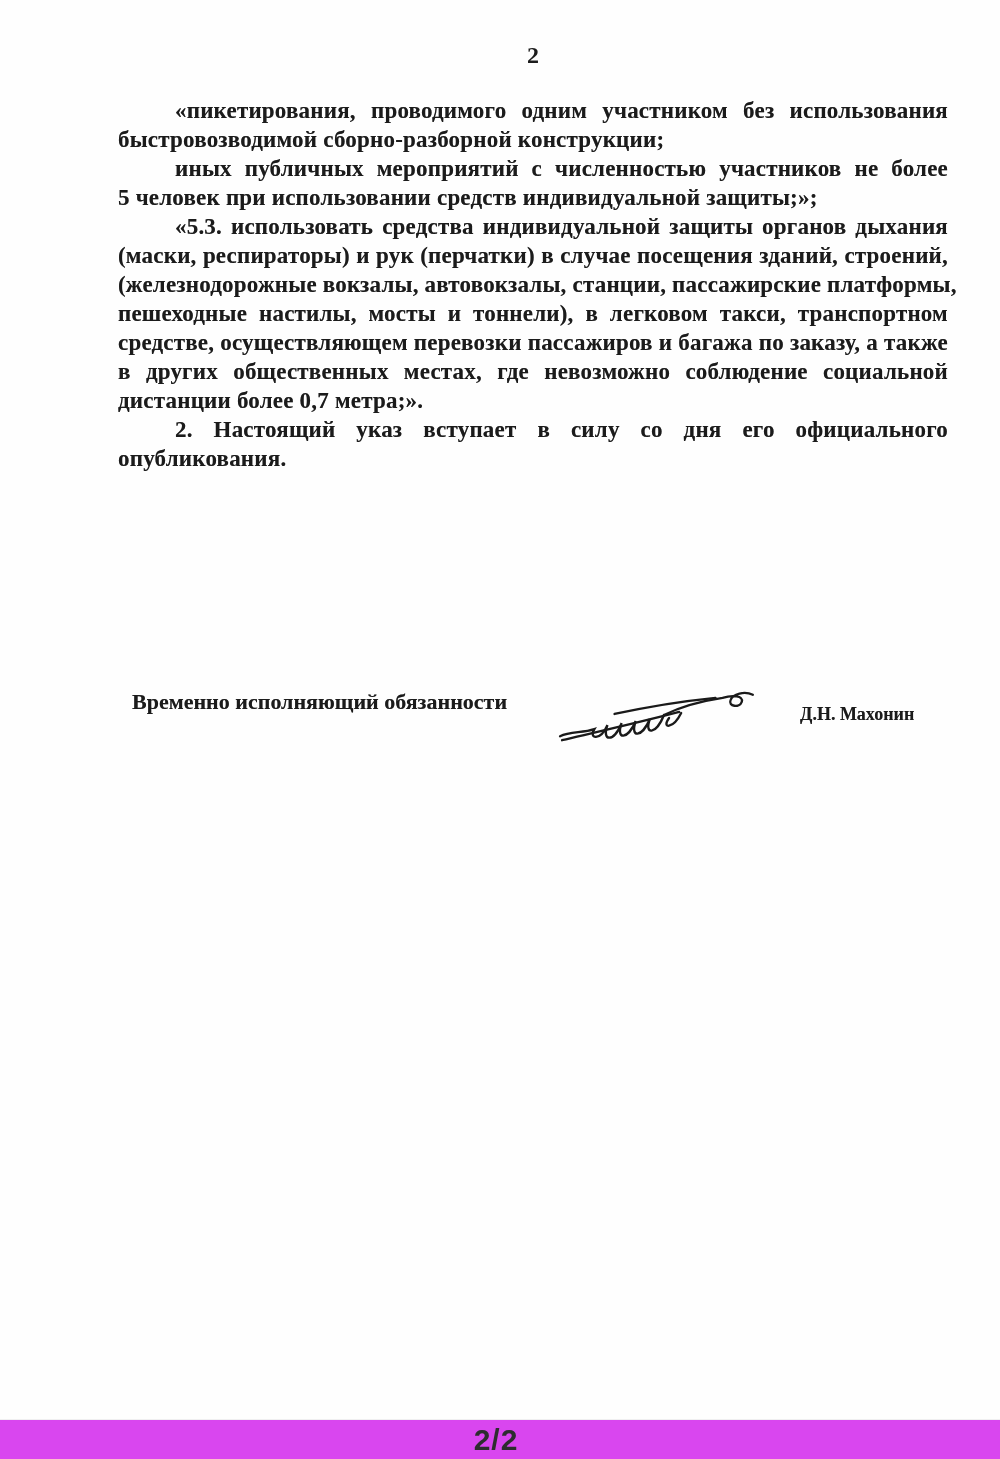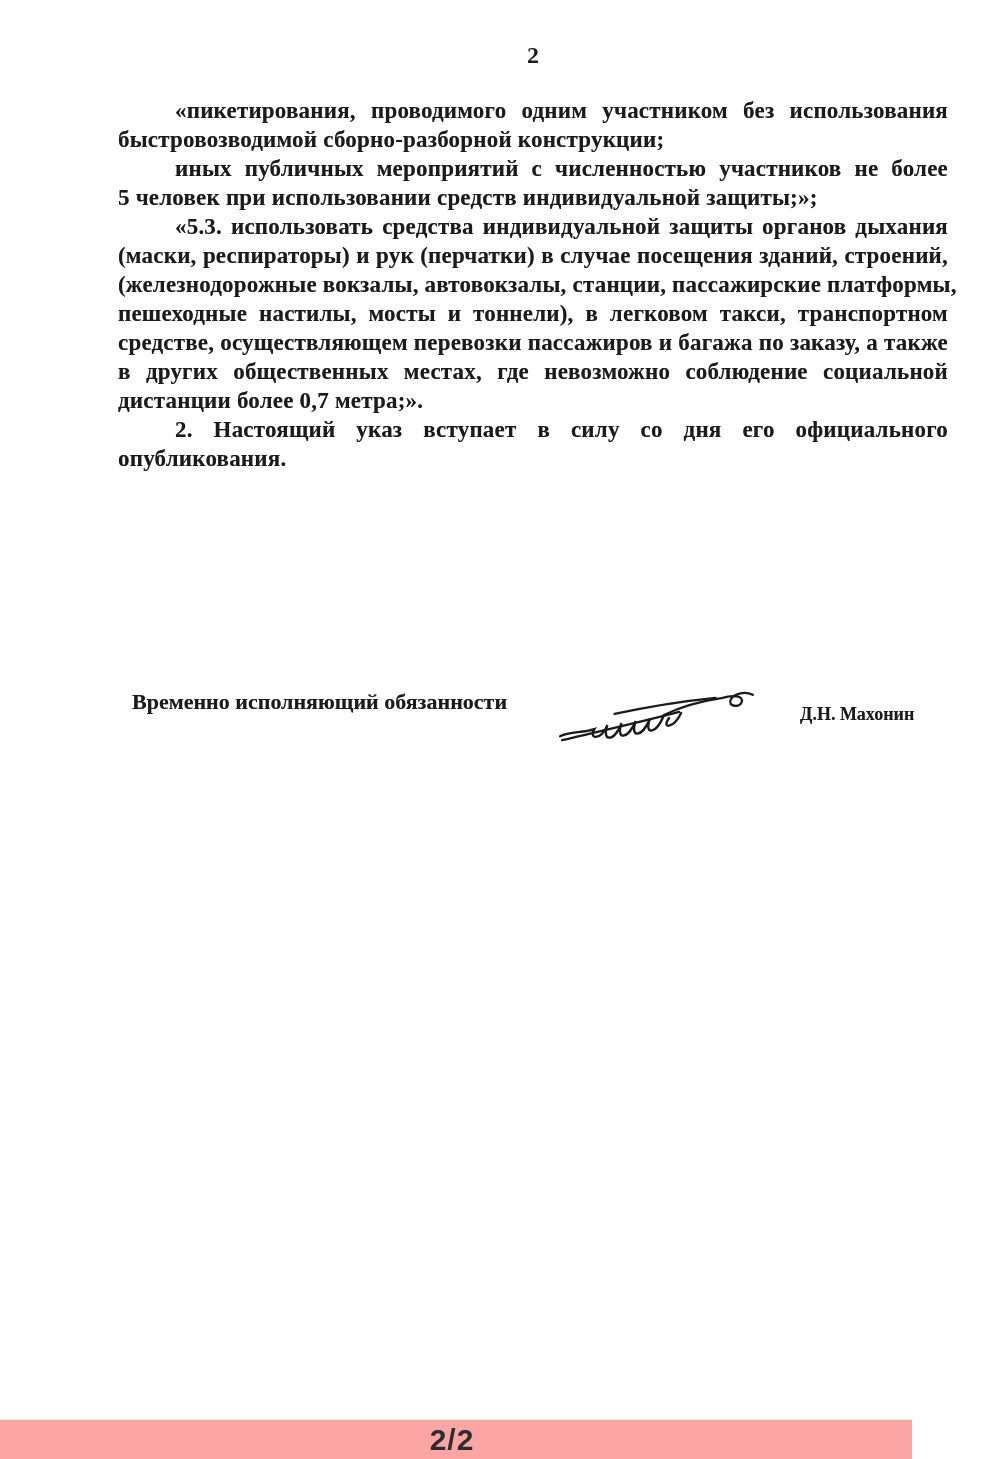--- a/index.html
+++ b/index.html
@@ -72,23 +72,23 @@
     font-size: 18px;
     font-weight: bold;
     color: #1b1b1b;
     white-space: nowrap;
     text-shadow: 0 0 0.5px rgba(20,20,20,0.45);
   }
   .pager-bar {
     position: absolute;
     left: 0;
     bottom: 0;
-    width: 912px;
+    width: 1000px;
     height: 39px;
-    background: #fca5a5;
+    background: #d946ef;
     border-top: 1px solid #efeff0;
     display: flex;
     align-items: center;
     justify-content: center;
   }
   .pager-label {
     font-family: "Liberation Sans", sans-serif;
     font-size: 30px;
     font-weight: bold;
     color: #2d2d2f;

